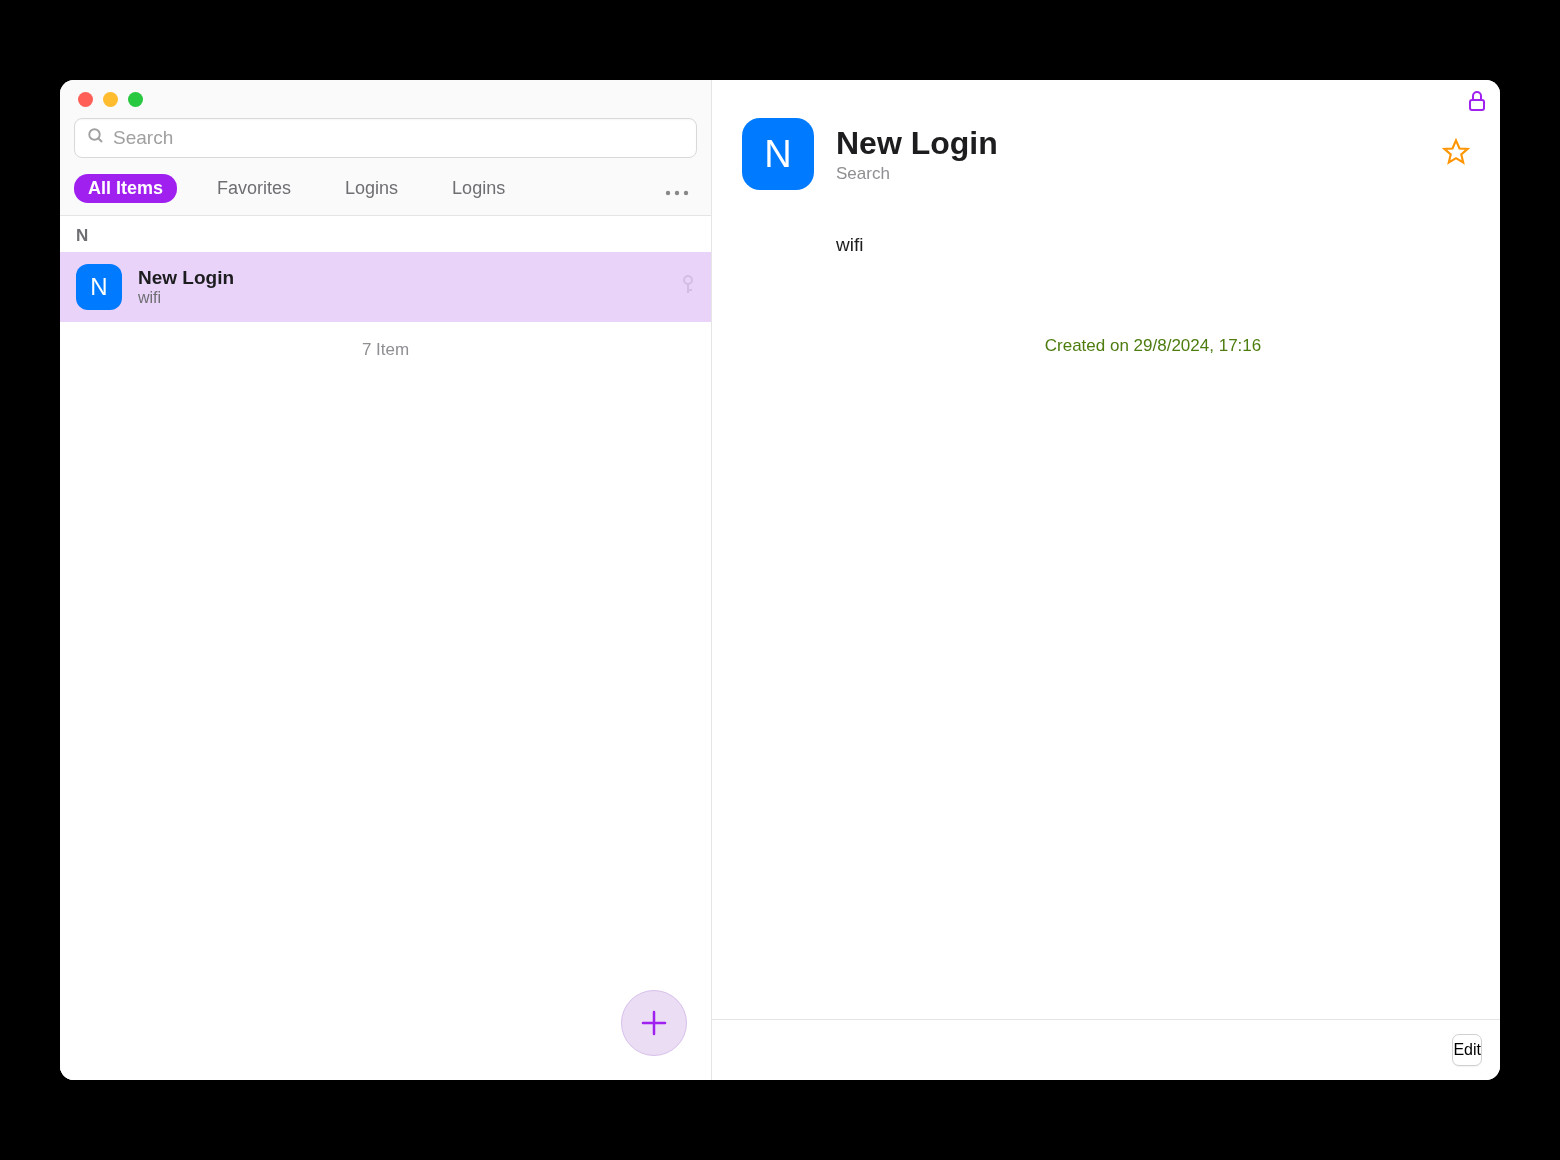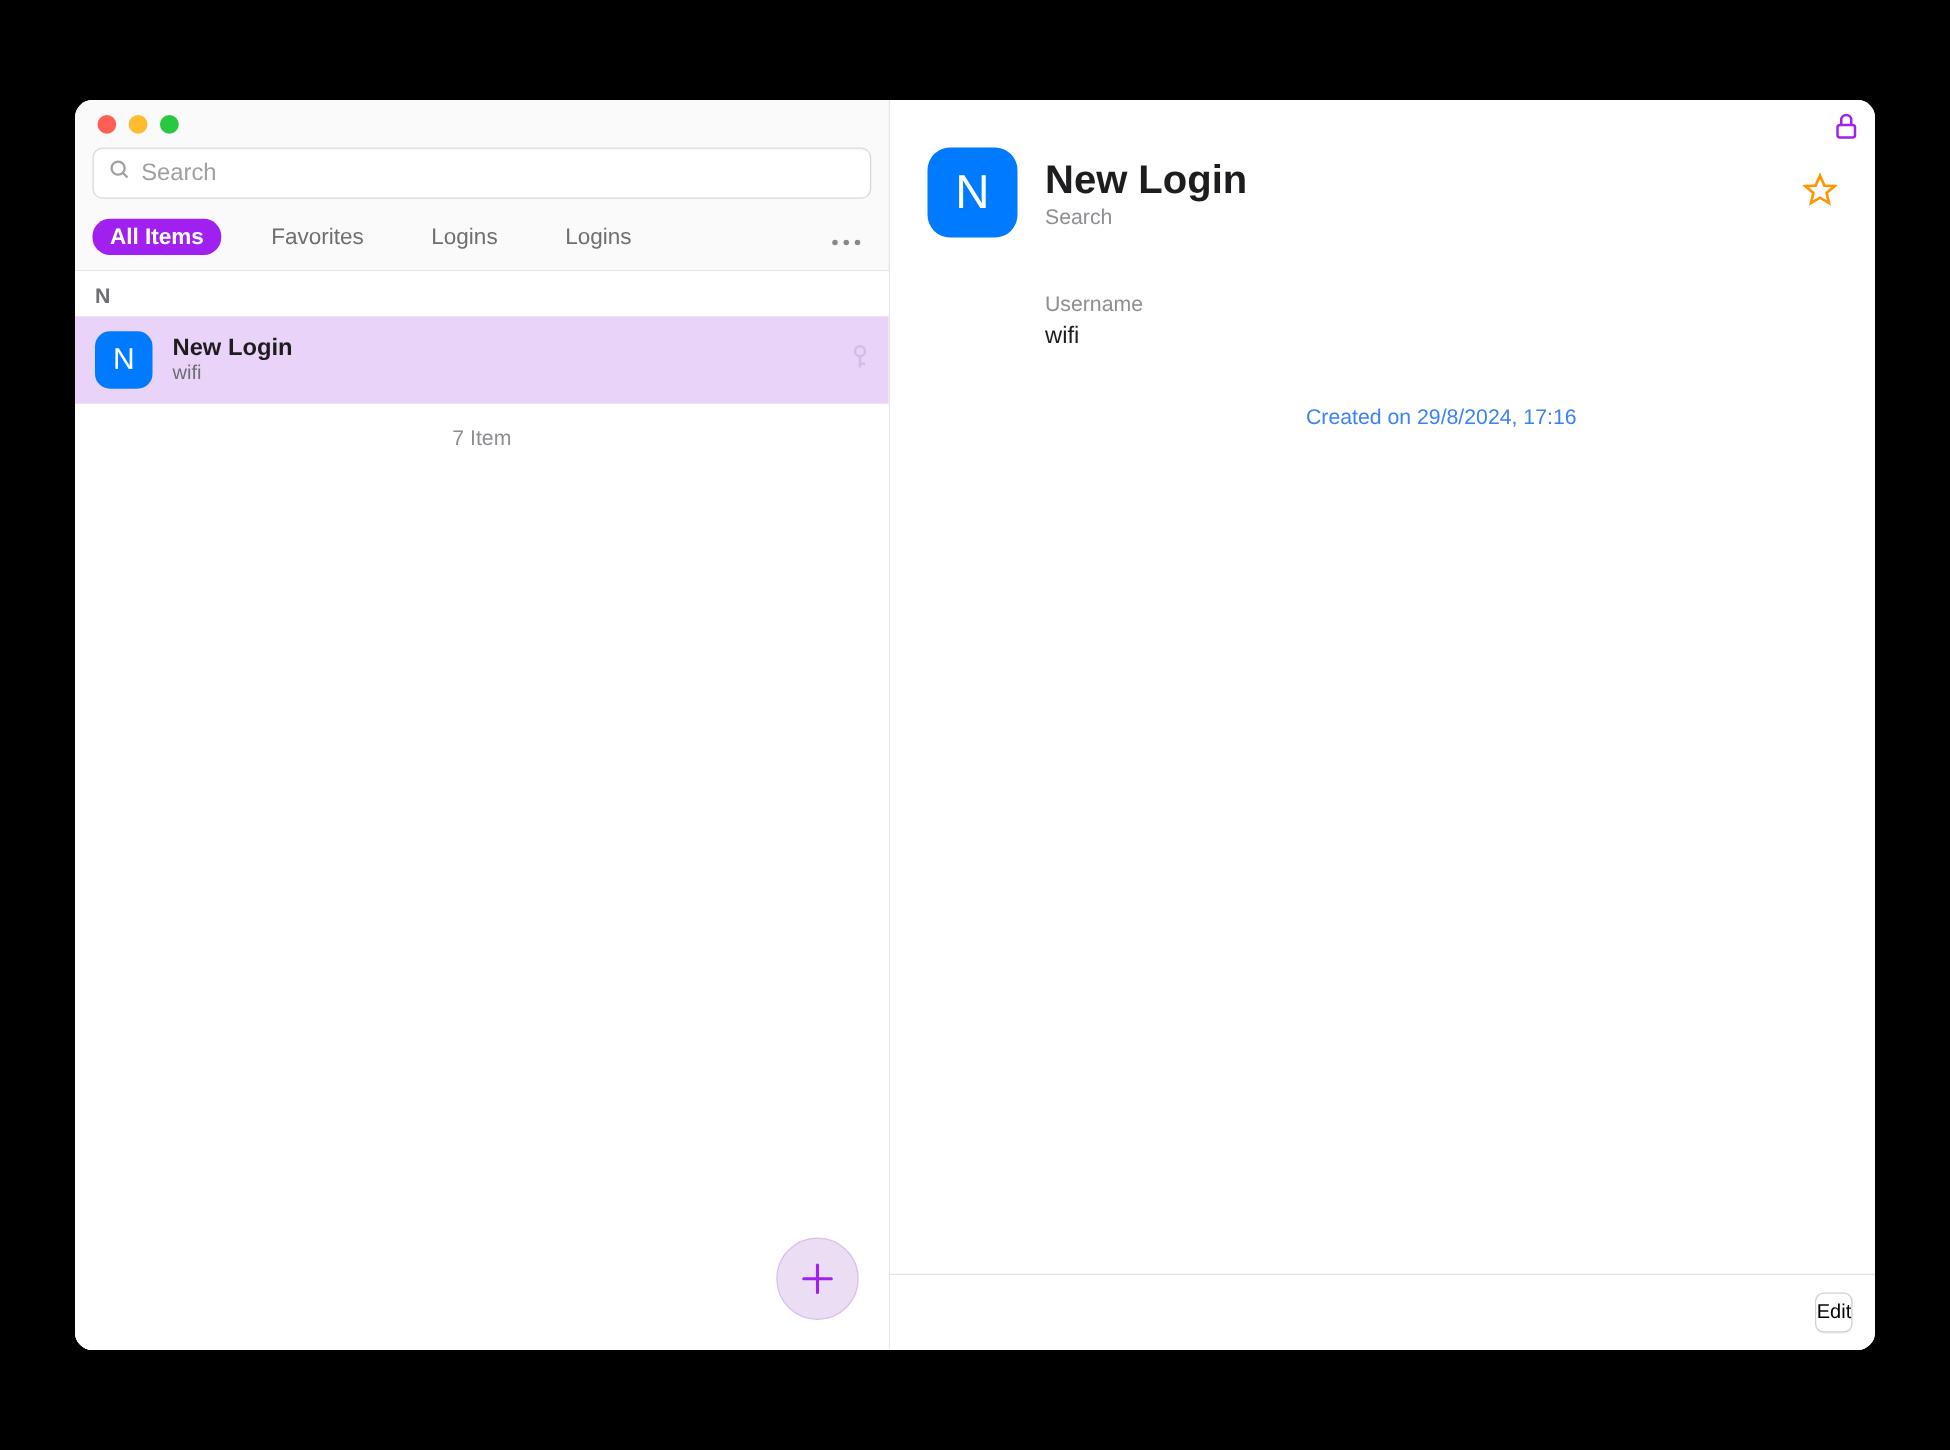--- a/index.html
+++ b/index.html
@@ -237,23 +237,23 @@
     .field-value {
       font-size: 19px;
       color: #1d1d1f;
     }
     .field-value.masked {
       font-size: 18px;
       letter-spacing: 2px;
     }
     .created-line {
       text-align: center;
-      color: #3b82f6;
-      font-size: 17px;
-      margin-top: 44px;
+      color: #4d7c0f;
+      font-size: 17px;
+      margin-top: 80px;
     }
     .right-footer {
       margin-top: auto;
       border-top: 1px solid #e5e5e5;
       padding: 14px 18px;
       display: flex;
       justify-content: flex-end;
     }
     .edit-btn {
       padding: 6px 0;
@@ -348,21 +348,20 @@
       </div>
       <span class="star-btn">
         <svg width="28" height="28" viewBox="0 0 24 24" fill="none" stroke="currentColor" stroke-width="1.8">
           <polygon points="12,2 15,9 22,9.3 16.5,14 18.2,21 12,17.3 5.8,21 7.5,14 2,9.3 9,9"></polygon>
         </svg>
       </span>
     </div>
 
     <div class="fields">
       <div class="field">
-        <div class="field-label">Username</div>
         <div class="field-value">wifi</div>
       </div>
       <div class="created-line">Created on 29/8/2024, 17:16</div>
     </div>
 
     <div class="right-footer">
       <button class="edit-btn">Edit</button>
     </div>
   </div>
 

